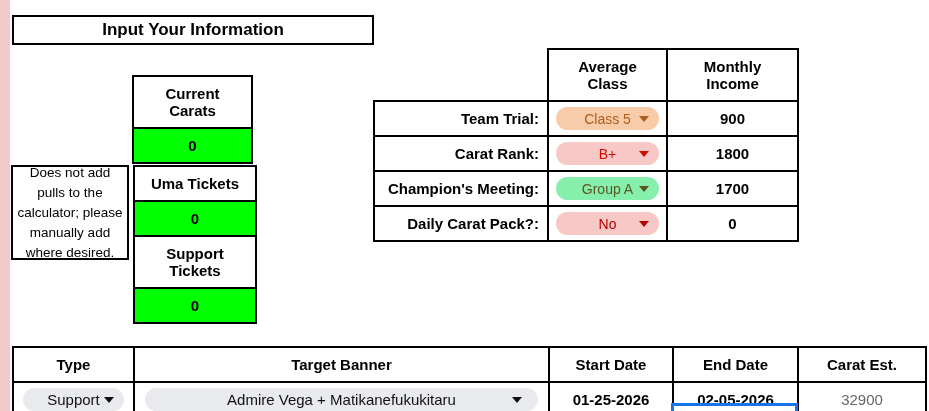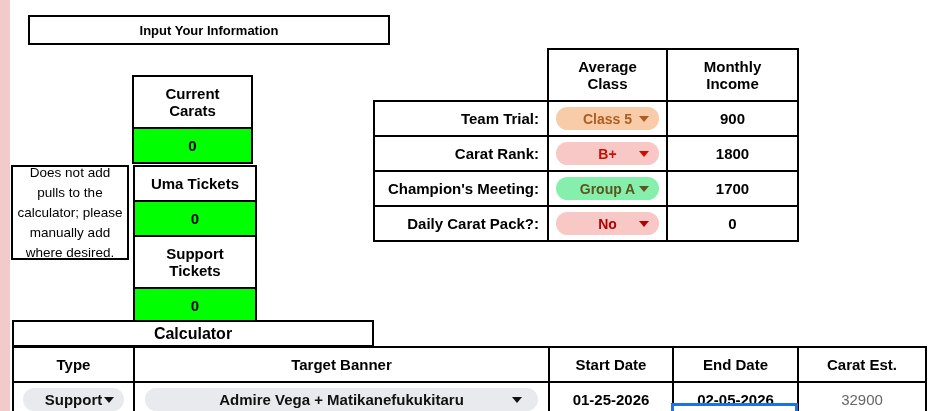--- a/index.html
+++ b/index.html
@@ -10,21 +10,21 @@
     font-family:"Liberation Sans", sans-serif;
   }
   .pink-strip { position:absolute; left:0; top:0; width:10px; height:411px;
     background:var(--pink,#f2caca); }
 
   .titlebox {
     position:absolute; border:2px solid #000; background:#fff;
     display:flex; align-items:center; justify-content:center;
     font-weight:bold;
   }
-  .input-title { left:28px; top:15px; width:362px; height:30px; font-size:13px; }
+  .input-title { left:12px; top:15px; width:362px; height:30px; font-size:17px; }
   .calc-title  { left:12px; top:320px; width:362px; height:27px; font-size:16px; }
 
   table.grid { position:absolute; border-collapse:collapse; table-layout:fixed; background:#fff; }
   table.grid th, table.grid td {
     border:2px solid #000; text-align:center; vertical-align:middle;
     font-size:15px; padding:8px; overflow:hidden;
   }
   table.grid th { font-weight:bold; }
 
   .cc-table      { left:132px; top:75px;  width:121px; }
@@ -44,21 +44,21 @@
     position:absolute; left:11px; top:165px; width:118px; height:95px;
     border:2px solid #000; background:#fff;
     display:flex; align-items:center; justify-content:center;
     text-align:center; font-size:13.5px; line-height:20px; padding:0 2px;
   }
 
   .pillcell { padding:0 !important; }
   .pill {
     position:relative; height:23px; width:calc(100% - 14px); margin:0 auto;
     border-radius:12px; display:flex; align-items:center; justify-content:center;
-    font-weight:bold; font-size:14px; cursor:pointer;
+    font-weight:normal; font-size:14px; cursor:pointer;
   }
   .pill .tri {
     position:absolute; right:10px; top:50%; transform:translateY(-50%);
     width:0; height:0;
     border-left:5px solid transparent; border-right:5px solid transparent;
     border-top:6px solid currentColor;
   }
   .pill.gray { background:var(--gray,#e8eaed); color:#111; width:calc(100% - 18px); font-size:15px; }
   .pill.banner { width:calc(100% - 20px); }
   .pill.banner .tri { right:16px; }
@@ -159,23 +159,20 @@
         <div class="pill" style="background: rgb(247, 200, 198); color: rgb(177, 2, 2);">
           <span>No</span>
           <span class="tri"></span>
         </div>
       </td>
       <td class="val">0</td>
     </tr>
   </tbody>
     </table>
 
-  <div class="titlebox calc-title">
-    <span>Calculator</span>
-  </div>
 
   <table class="grid calc-table">
     <colgroup>
       <col style="width:121px">
         <col style="width:415px">
         <col style="width:124px">
       <col style="width:125px">
         <col style="width:128px">
     </colgroup>
     <tbody>

